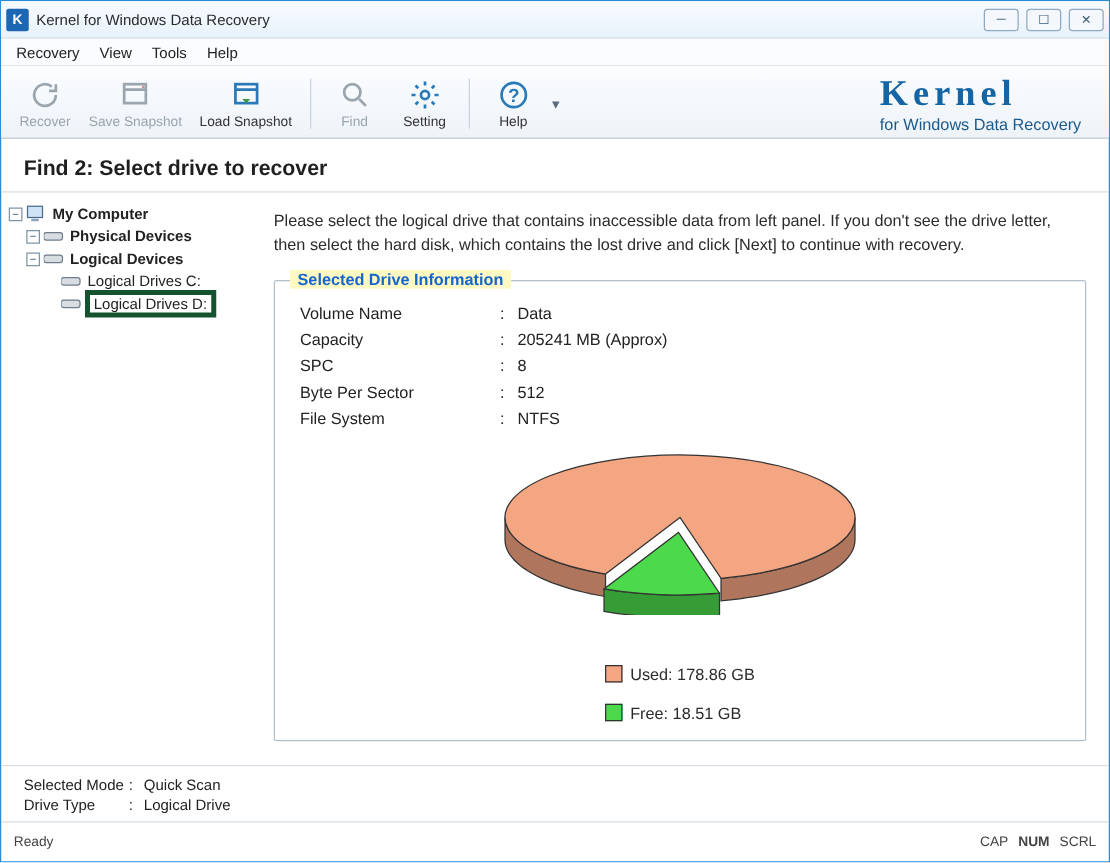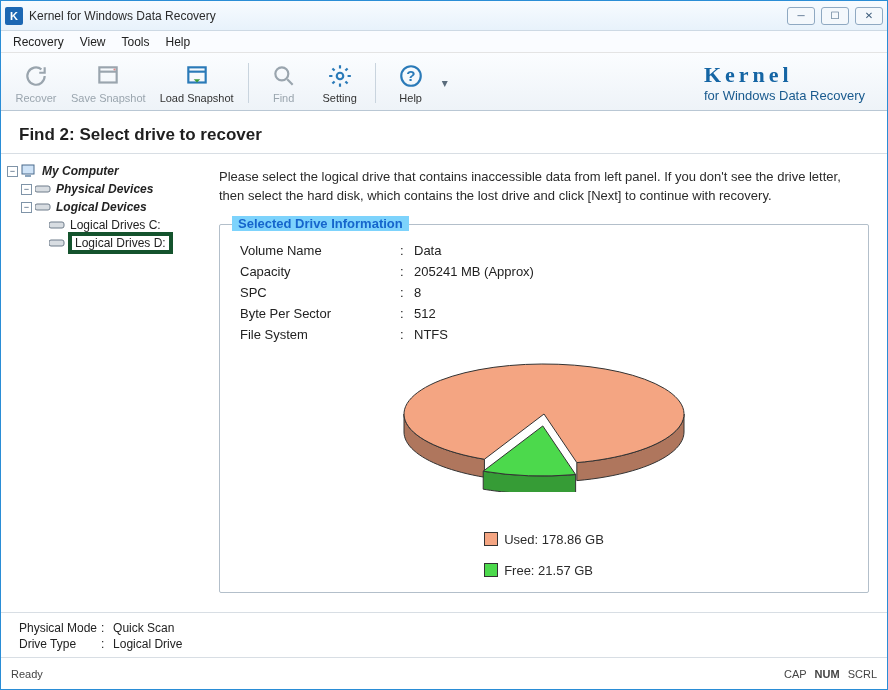--- a/index.html
+++ b/index.html
@@ -18,39 +18,39 @@
 .menubar span { color: #222; cursor: pointer; }
 
 .toolbar { height: 58px; display: flex; align-items: center; padding: 2px 8px 0 8px; border-bottom: 1px solid #b9c7d4; background: linear-gradient(#fbfdff,#eef3f8); gap: 2px; }
 .tlbtn { display: flex; flex-direction: column; align-items: center; justify-content: center; padding: 2px 6px; color: #333; cursor: pointer; min-width: 54px; }
 .tlbtn.disabled { color: #9aa5ae; cursor: default; }
 .tlbtn .ico { width: 28px; height: 28px; display: flex; align-items: center; justify-content: center; }
 .tlbtn .lbl { font-size: 11px; margin-top: 2px; }
 .tlsep { width: 1px; height: 40px; background: #c9d4de; margin: 0 6px; }
 .tldrop { width: 10px; display:flex; align-items:center; justify-content:center; color:#5a6c7c; cursor:pointer; }
 .brand { margin-left: auto; text-align: left; padding-right: 14px; color: #1565a4; }
-.brand .k1 { font-family: "Times New Roman", serif; font-size: 22px; letter-spacing: 4px; font-weight: 600; }
+.brand .k1 { font-family: "Times New Roman", serif; font-size: 29px; letter-spacing: 4px; font-weight: 600; }
 .brand .k2 { font-size: 13px; color: #195a8e; }
 
 .steptitle { padding: 14px 18px 8px 18px; font-size: 17px; font-weight: 600; color: #1f1f1f; border-bottom: 1px solid #d8dee4; }
 
 .content { display: flex; flex: 1; min-height: 0; }
 .tree { width: 208px; padding: 8px 6px; font-size: 12px; color: #222; }
 .tree .row { display: flex; align-items: center; gap: 3px; height: 18px; white-space: nowrap; }
 .tree .exp { width: 11px; height: 11px; border: 1px solid #7f94a8; display: flex; align-items: center; justify-content: center; font-size: 9px; line-height: 1; color: #34506c; cursor: pointer; background: #fff; }
 .tree .ico { width: 16px; height: 12px; display:flex; align-items:center; justify-content:center; }
 .tree .lbl { padding: 0 2px; }
-.tree .lbl.bold { font-weight: 700; font-style: italic; }
+.tree .lbl.bold { font-weight: 700; }
 .tree .lbl.selected { border: 4px solid #14532d; padding: 0 3px; }
 .ind1 { padding-left: 14px; } .ind2 { padding-left: 28px; }
 
 .main { flex: 1; padding: 14px 18px 8px 10px; font-size: 13px; color: #2b2b2b; display:flex; flex-direction:column; }
 .instr { line-height: 1.45; margin-bottom: 18px; }
 .groupbox { border: 1px solid #b3bfca; border-radius: 2px; position: relative; padding: 12px 16px 14px 16px; }
-.groupbox .legend { position: absolute; top: -9px; left: 12px; background: #7dd3fc; padding: 0 6px; color: #1565cc; font-weight: 700; font-size: 13px; }
+.groupbox .legend { position: absolute; top: -9px; left: 12px; background: #fef9c3; padding: 0 6px; color: #1565cc; font-weight: 700; font-size: 13px; }
 .kv { display: grid; grid-template-columns: 160px 14px 1fr; row-gap: 6px; margin: 6px 0 10px 4px; font-size: 13px; }
 .kv .k { color: #222; } .kv .c { color: #222; } .kv .v { color: #222; }
 
 .piewrap { display: flex; align-items: center; gap: 40px; margin-top: 6px; flex-direction: column; }
 .legendlist { display: flex; flex-direction: column; gap: 16px; font-size: 13px; }
 .legenditem { display:flex; align-items:center; gap:6px; }
 .sw { width: 14px; height: 14px; border: 1px solid #333; }
 
 .footer { border-top: 1px solid #d8dee4; padding: 8px 14px 6px 18px; display: flex; align-items: center; gap: 24px; }
 .modeinfo { font-size: 12px; color: #222; display:grid; grid-template-columns: auto 8px auto; row-gap:2px; column-gap:4px; }
@@ -237,31 +237,31 @@
               <path d="M 150 62 L 90.42902443357376 107.24775740026342 A 140 50 0 1 1 182.82476187590888 110.60625721848501 Z" fill="#f4a582" stroke="#333" stroke-width="1"></path>
               <path d="M 148.7849479288209 73.93832687039199 L 181.60970980472973 122.544584088877 A 140 50 0 0 1 89.21397236239467 119.18608427065541 Z" fill="#4cd94c" stroke="#333" stroke-width="1"></path>
             </svg>
           <div class="legendlist">
             <div class="legenditem">
               <span class="sw" style="background:#f4a582"></span>
               <span>Used: 178.86 GB</span>
             </div>
             <div class="legenditem">
               <span class="sw" style="background:#4cd94c"></span>
-              <span>Free: 21.57 GB</span>
+              <span>Free: 18.51 GB</span>
             </div>
           </div>
         </div>
       </div>
     </div>
   </div>
 
   <div class="footer">
     <div class="modeinfo">
-      <span>Physical Mode</span>
+      <span>Selected Mode</span>
         <span>:</span>
         <span>Quick Scan</span>
       <span>Drive Type</span>
         <span>:</span>
         <span>Logical Drive</span>
     </div>
   </div>
 
   <div class="status">
     <span>Ready</span>

